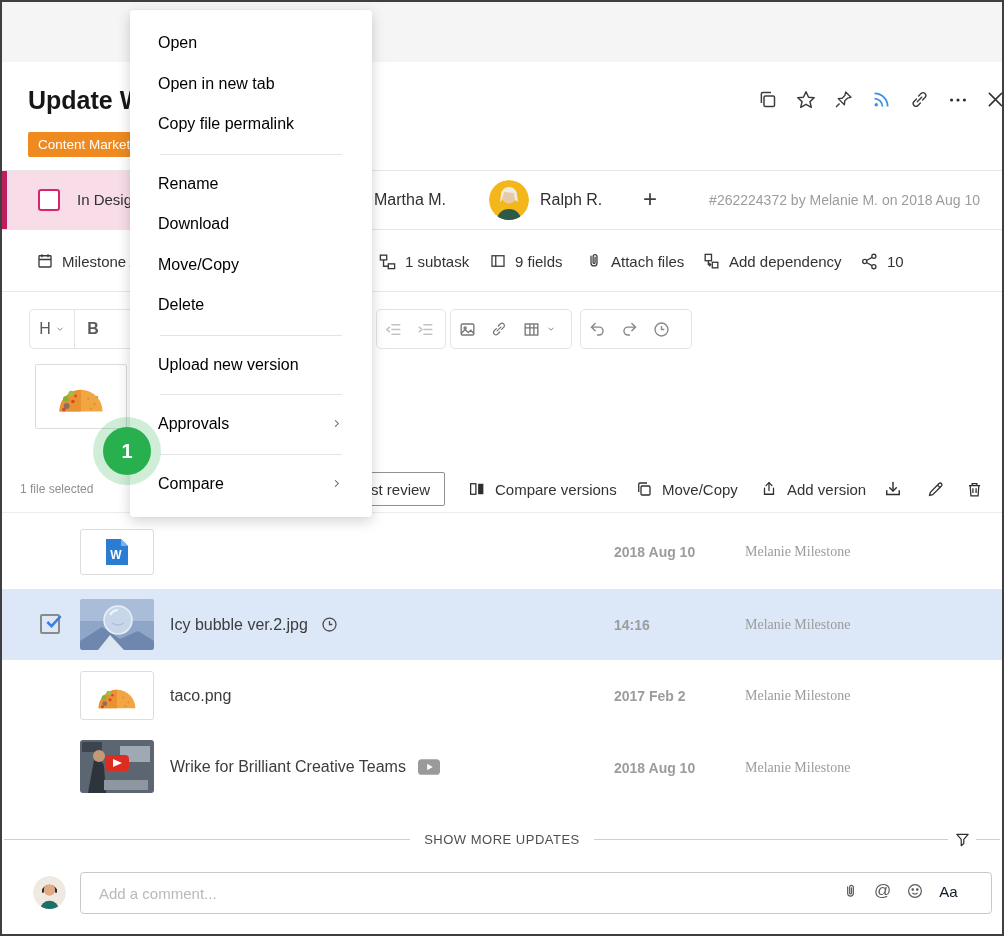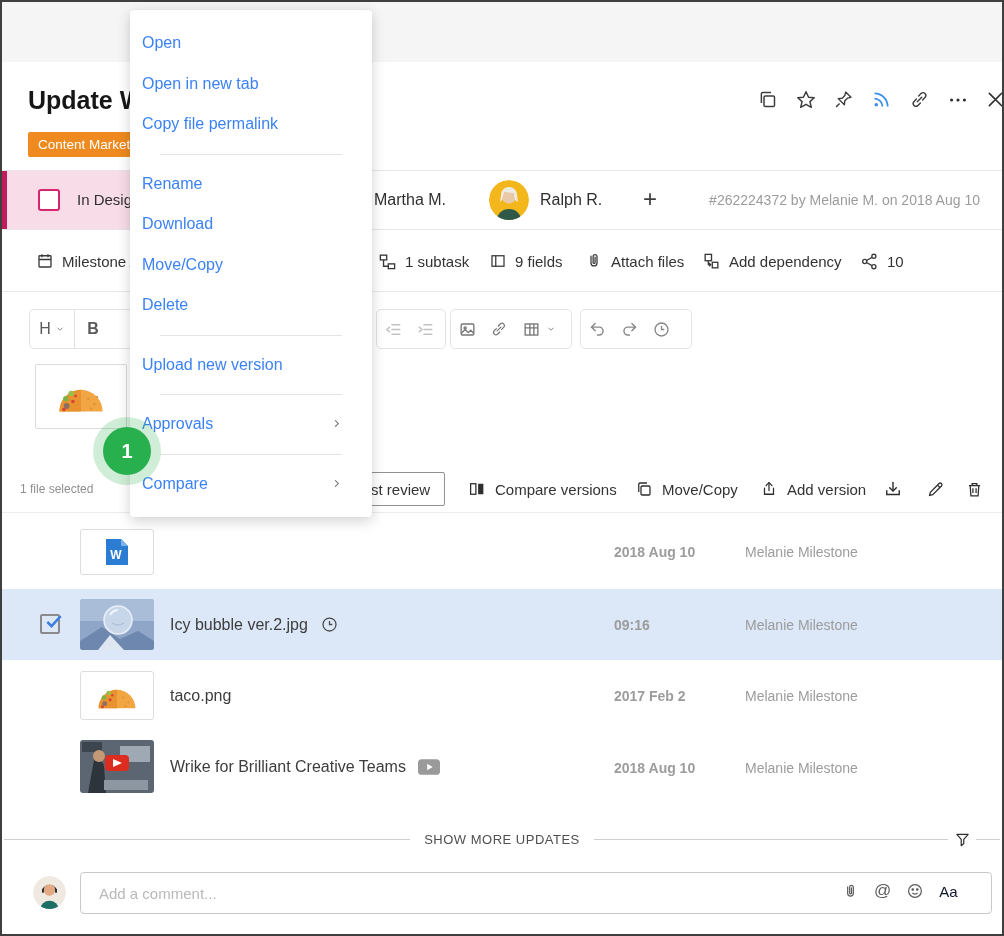--- a/index.html
+++ b/index.html
@@ -52,40 +52,40 @@
   .sel-icon-btn { top:474px; width:26px; height:26px; display:flex; align-items:center; justify-content:center; color:#3c3c3c; }
 
   
   #file-table { top:510px; left:0; right:0; border-top:1px solid #ececec; }
   .frow { position:relative; width:100%; background:#fff; }
   .frow.selected { background:#DCE7F8; }
   .fthumb { position:absolute; left:78px; border-radius:3px; overflow:hidden; }
   .fthumb.boxed { background:#fff; border:1px solid #ddd; display:flex; align-items:center; justify-content:center; }
   .fname { position:absolute; left:168px; font-size:16px; color:#3d3d3d; display:flex; align-items:center; gap:12px; }
   .fdate { position:absolute; left:612px; font-size:14px; color:#9C9C9C;font-weight:bold; }
-  .fauthor { position:absolute; left:743px; font-size:14px; color:#9C9C9C; }
+  .fauthor { position:absolute; left:743px; font-size:14px; color:#9C9C9C;font-family:Liberation Serif, serif; }
   #row-checkbox { position:absolute; left:38px; top:25px; width:20px; height:20px; border:2px solid #8a8a8a; border-radius:2px; }
 
   
   #show-more-wrap { top:826px; left:0; right:0; height:24px; text-align:center; }
   #show-more-line { position:absolute; left:2px; right:2px; top:11px; border-top:1px solid #cfcfcf; }
   #show-more-label { position:relative; display:inline-block; background:#fff; padding:0 14px; font-size:13px; letter-spacing:.5px; color:#4f4f4f; line-height:24px; }
   #filter-btn { position:absolute; right:26px; top:0; width:28px; height:24px; background:#fff; display:flex; align-items:center; justify-content:center; color:#2e2e2e; }
 
   
   #comment-avatar { left:31px; top:874px; width:33px; height:33px; border-radius:50%; overflow:hidden; }
   #comment-input { left:78px; top:870px; width:912px; height:42px; border:1px solid #c9c9c9; border-radius:4px; padding:0 140px 0 18px; font-size:15px; color:#333; outline:none; font-family:inherit; }
   #comment-input::placeholder { color:#b9b9b9; }
   #comment-icons { left:840px; top:879px; display:flex; align-items:center; gap:15px; color:#5a5a5a; }
   #mention-glyph { font-size:17px; color:#5a5a5a; }
   #format-glyph { font-size:15px; color:#0f172a; }
 
   
   #context-menu { left:128px; top:8px; width:242px; background:#fff; border-radius:3px; box-shadow:0 4px 14px rgba(0,0,0,.18), 0 0 1px rgba(0,0,0,.12); z-index:50; padding:13px 0; }
-  .menu-item { position:relative; height:40.5px; line-height:40.5px; padding-left:12px; font-size:16px; color:#3b82f6; cursor:default; }
+  .menu-item { position:relative; height:40.5px; line-height:40.5px; padding-left:12px; font-size:16px; color:#000000; cursor:default;margin-left:16px; }
   .menu-div { border-top:1px solid #e4e4e4; margin:9px 30px; }
   .menu-chevron { position:absolute; right:30px; top:14px; color:#666; }
 </style>
 </head>
 <body>
 
 <div id="app">
 
   <div id="topstrip" class="abs"></div>
 
@@ -383,21 +383,21 @@
           <path d="M32 24 q6 4 12 0" stroke="#AEBfd8" stroke-width="1.5" fill="none"></path>
         </svg>
       </div>
       <span class="fname" style="top:0;line-height:71px">
         <span>Icy bubble ver.2.jpg</span>
         <svg width="19" height="19" viewBox="0 0 24 24" fill="none" stroke="#4a4a4a" stroke-width="1.6">
             <circle cx="12" cy="12" r="8.2"></circle>
             <path d="M12 7.5V12h3.5"></path>
           </svg>
       </span>
-      <span class="fdate" style="top:28px">09:16</span>
+      <span class="fdate" style="top:28px">14:16</span>
       <span class="fauthor" style="top:28px">Melanie Milestone</span>
     </div>
 
     <div class="frow" style="height:71px">
       <div class="fthumb boxed" style="top:11px; width:74px; height:49px;">
         <svg width="46" height="32" viewBox="0 0 60 40">
           <path d="M6 36 A24 24 0 0 1 54 36 Z" fill="#F2A643"></path>
           <path d="M6 36 A24 24 0 0 1 30 12 L30 36 Z" fill="#E8932F"></path>
           <circle cx="13" cy="22" r="3" fill="#7CB342"></circle>
             <circle cx="19" cy="16" r="3" fill="#93C34B"></circle>

